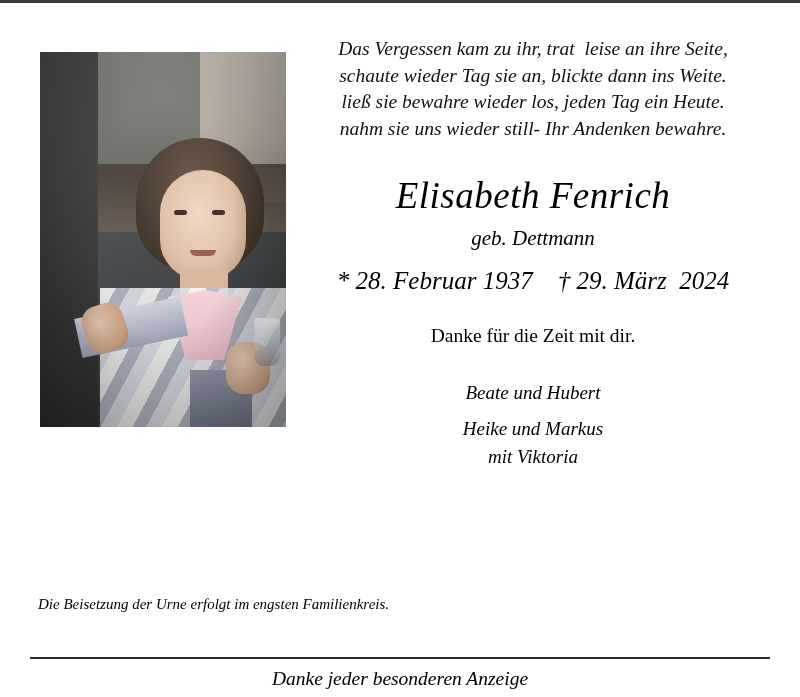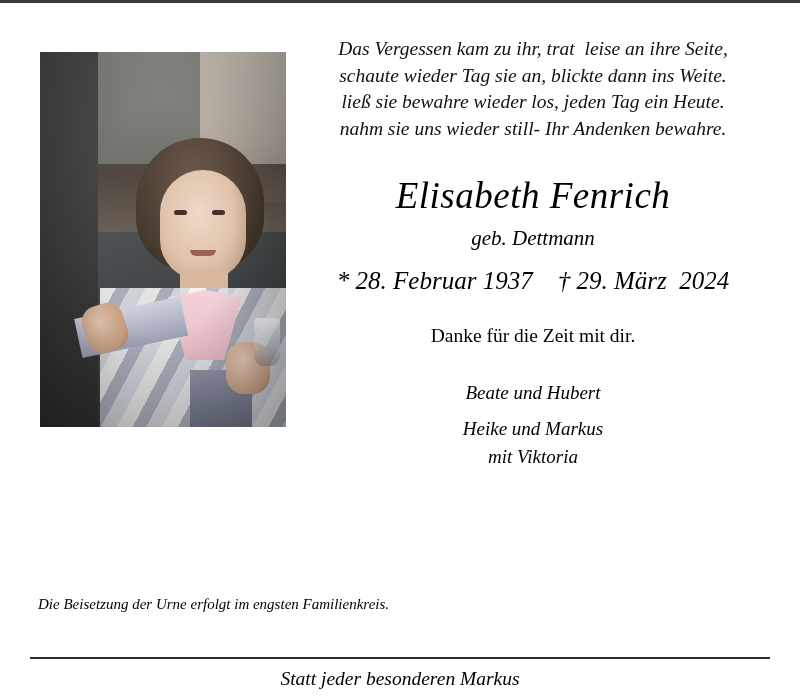--- a/index.html
+++ b/index.html
@@ -270,15 +270,15 @@
       <div class="gap">Heike und Markus</div>
       <div>mit Viktoria</div>
     </div>
 
   </div>
 
   <div class="burial">Die Beisetzung der Urne erfolgt im engsten Familienkreis.</div>
 
   <div class="border-bottom-rule"></div>
 
-  <div class="footer">Statt jeder besonderen Markus</div>
+  <div class="footer">Danke jeder besonderen Anzeige</div>
 
 </div>
 
 </body></html>

